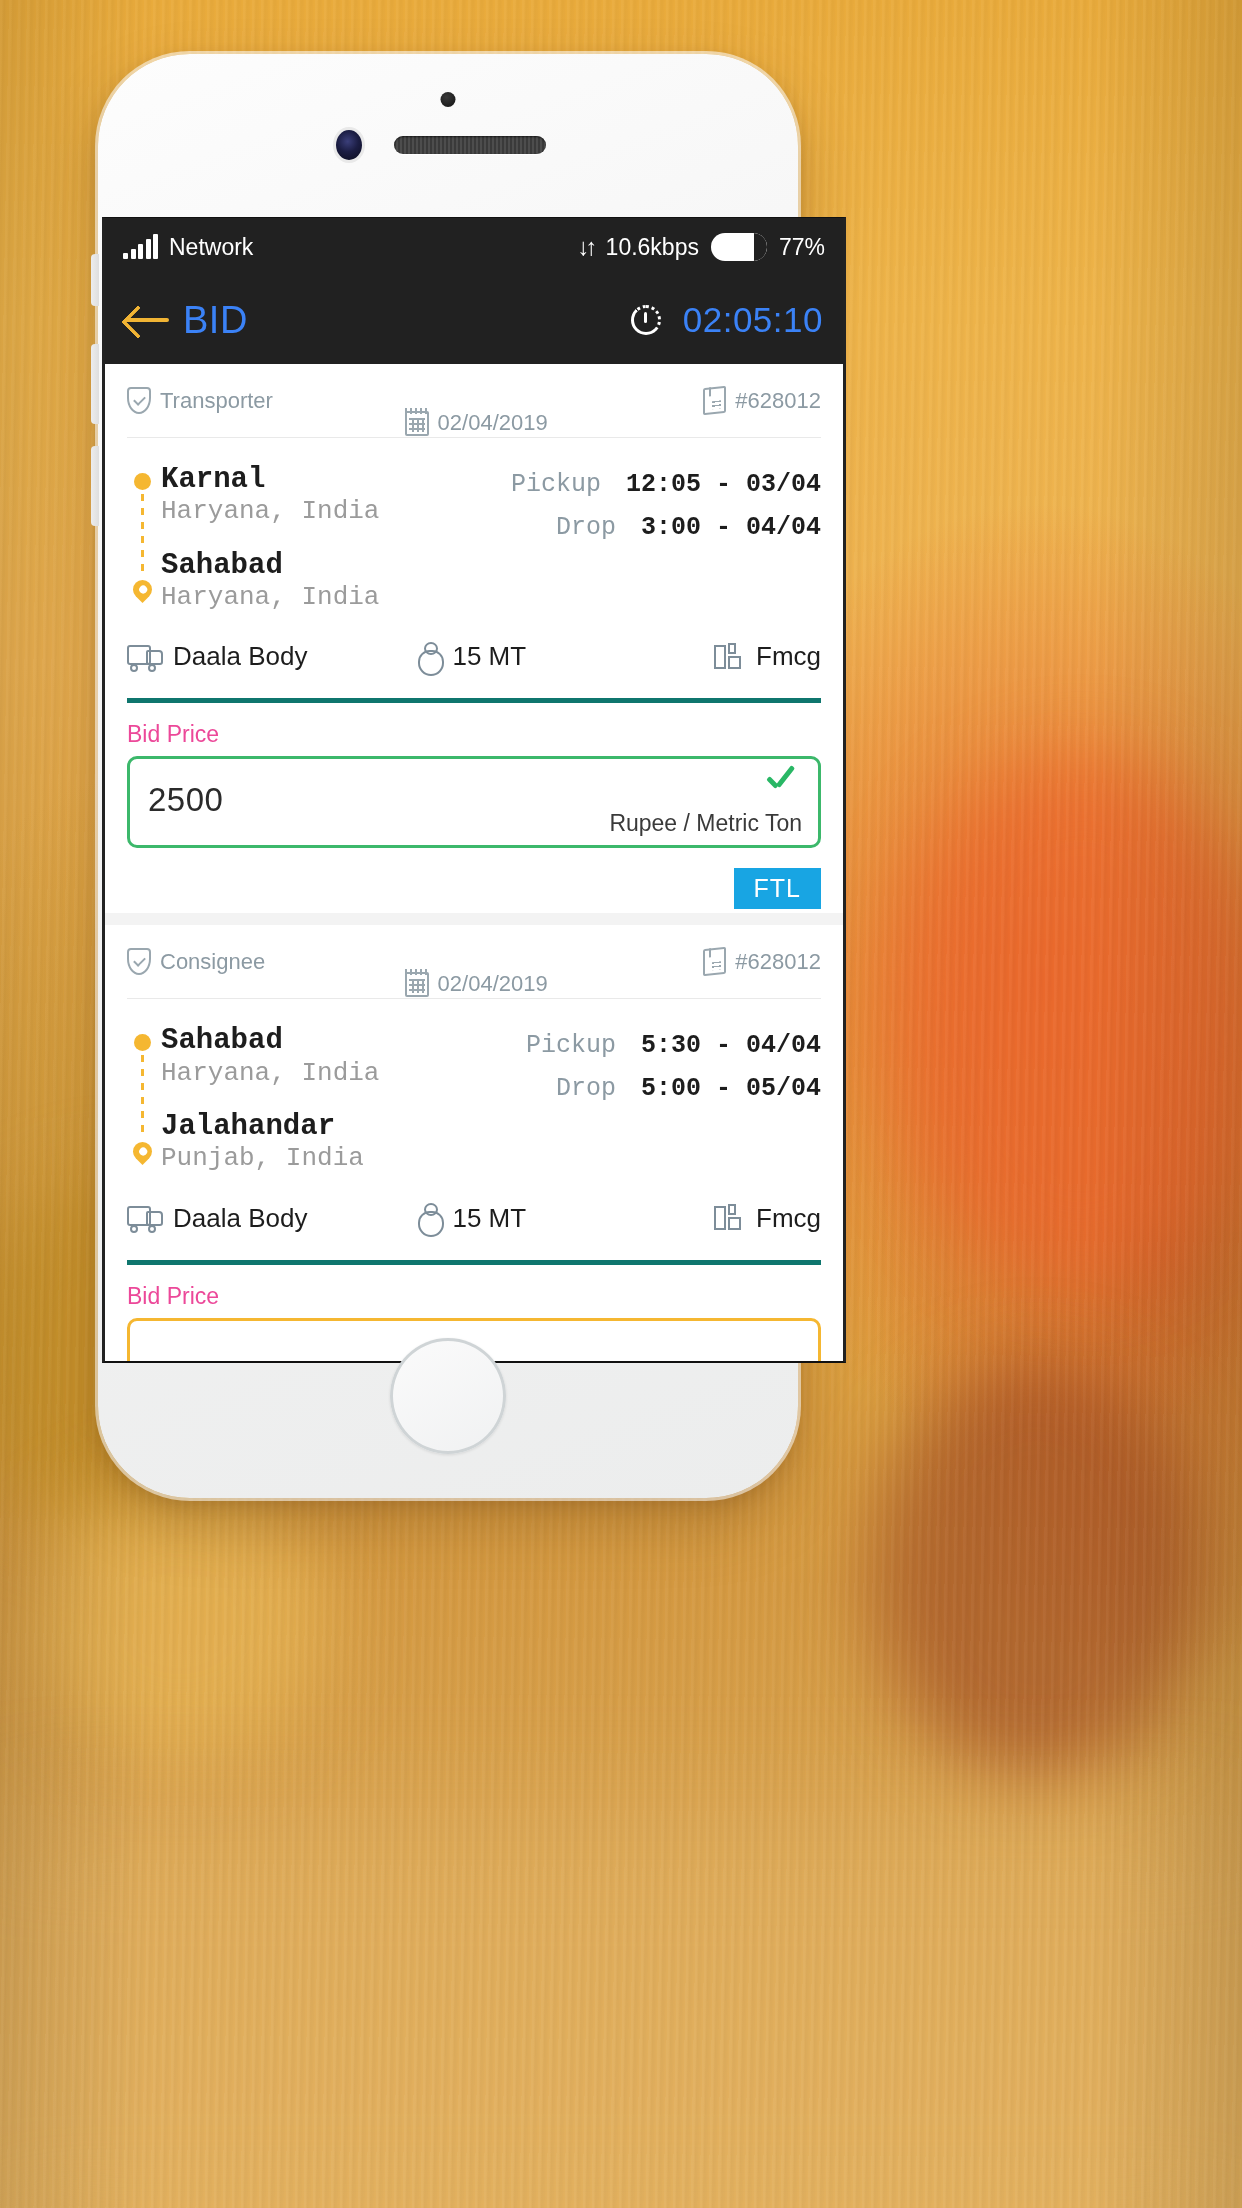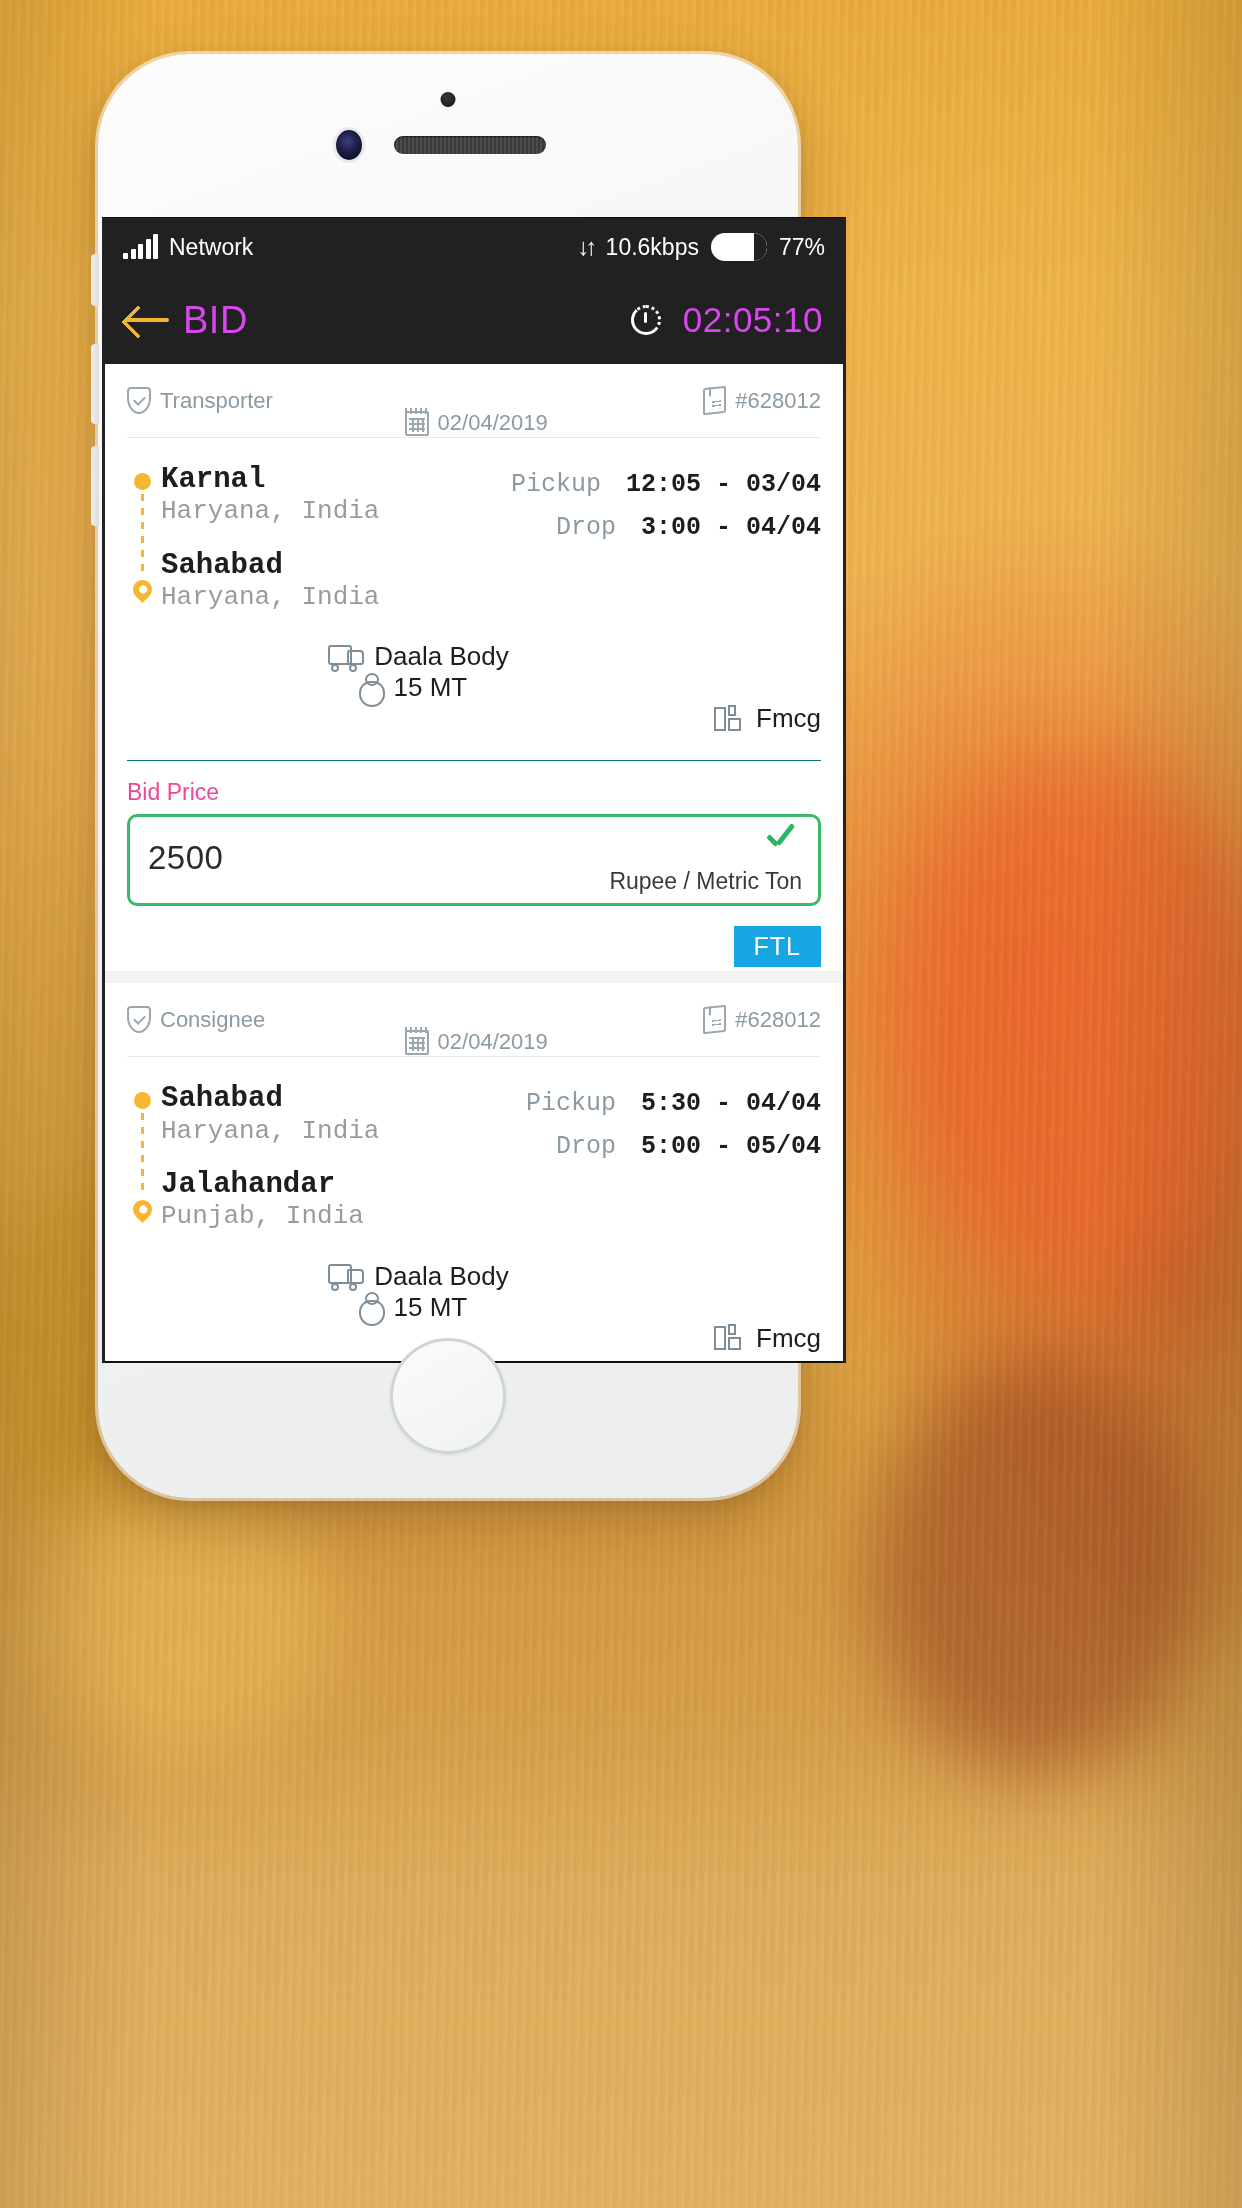--- a/index.html
+++ b/index.html
@@ -115,21 +115,21 @@
     width:56px; height:28px; border-radius:14px; background:#fff;
     position:relative; overflow:hidden;
   }
   .batt:after{
     content:""; position:absolute; right:0; top:0; bottom:0; width:23%;
     background:#212121; border-radius:0 14px 14px 0;
   }
 
   
   #appbar{
-    height:88px; background:#212121; color:#d946ef;
+    height:88px; background:#212121; color:#3b82f6;
     display:flex; align-items:center; padding:0 20px;
   }
   .backarrow{ width:46px; height:30px; position:relative; flex:none; }
   .backarrow:before{
     content:""; position:absolute; left:0; top:13px;
     width:44px; height:4px; background:#f1b434; border-radius:2px;
   }
   .backarrow:after{
     content:""; position:absolute; left:1px; top:5px;
     width:20px; height:20px; border-left:4px solid #f1b434; border-bottom:4px solid #f1b434;
@@ -221,21 +221,21 @@
   .loc{ margin-bottom:22px; }
   .loc:last-child{ margin-bottom:0; }
   .loc .city{ font-size:29px; font-weight:700; color:#1d1d1d; line-height:1.12; }
   .loc .region{ font-size:26px; color:#9b9b9b; line-height:1.2; }
   .times{ text-align:right; padding-top:6px; }
   .trow{ margin-bottom:14px; font-size:25px; white-space:nowrap; }
   .tlabel{ color:#8c9aa3; }
   .tval{ color:#1d1d1d; font-weight:700; margin-left:10px; }
 
   
-  .specs{ display:flex; align-items:center; padding:6px 0 26px; border-bottom:1px solid #0f766e;flex-direction:column; }
+  .specs{ display:flex; align-items:center; padding:6px 0 26px; border-bottom:5px solid #0f766e; }
   .spec{ display:flex; align-items:center; gap:12px; font-size:26px; color:#1d1d1d; }
   .sp-1{ width:42%; } .sp-2{ width:33%; } .sp-3{ margin-left:auto; }
   .truck-ico{ width:34px;height:24px; position:relative; flex:none; }
   .truck-ico:before{
     content:""; position:absolute; left:0; top:0; width:20px;height:16px;
     border:2px solid #7d8d99; border-radius:3px;
   }
   .truck-ico:after{
     content:""; position:absolute; left:19px; top:5px; width:13px;height:11px;
     border:2px solid #7d8d99; border-radius:2px 4px 3px 0;

